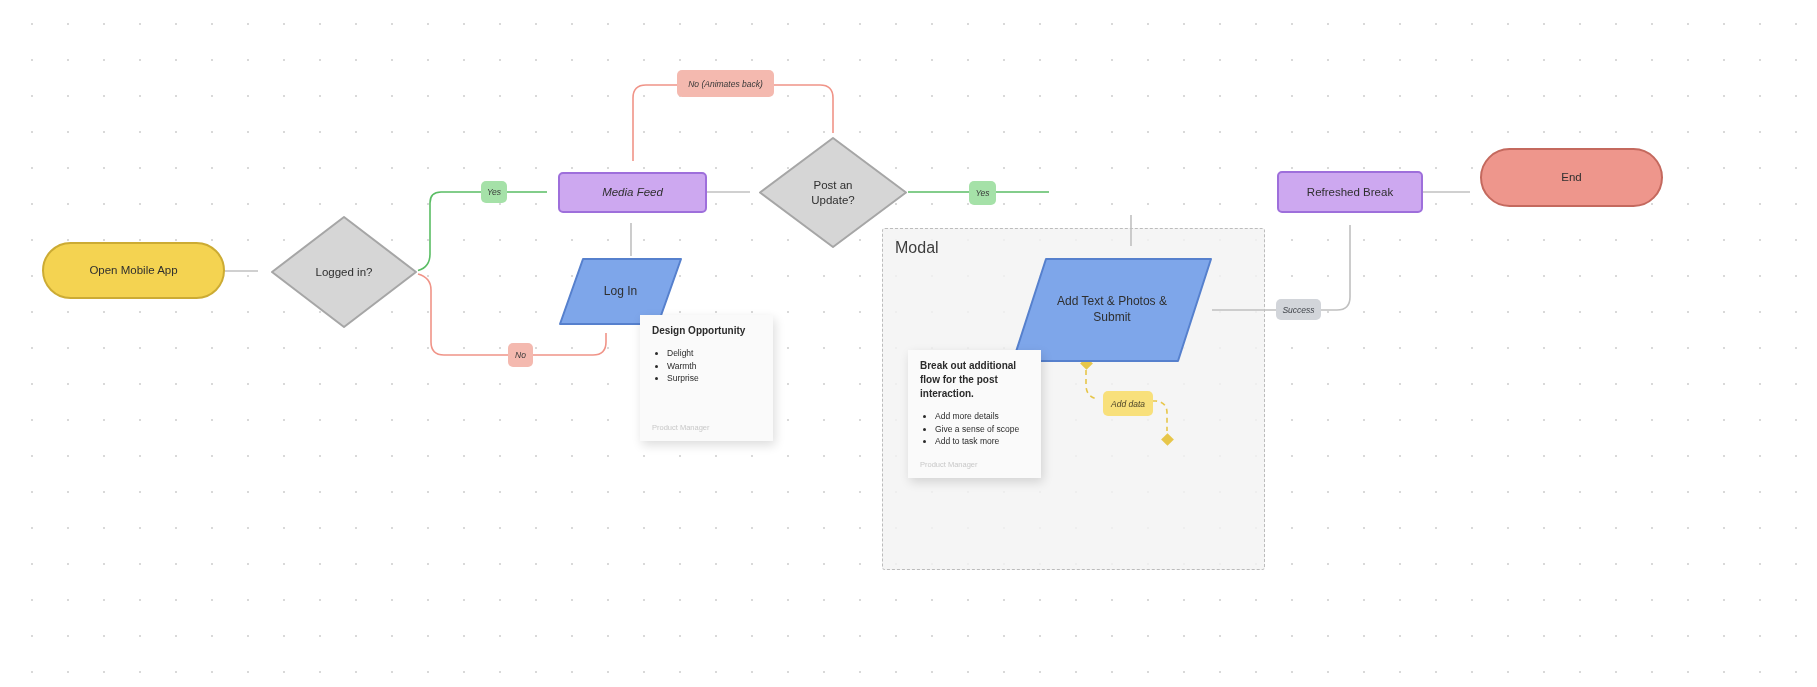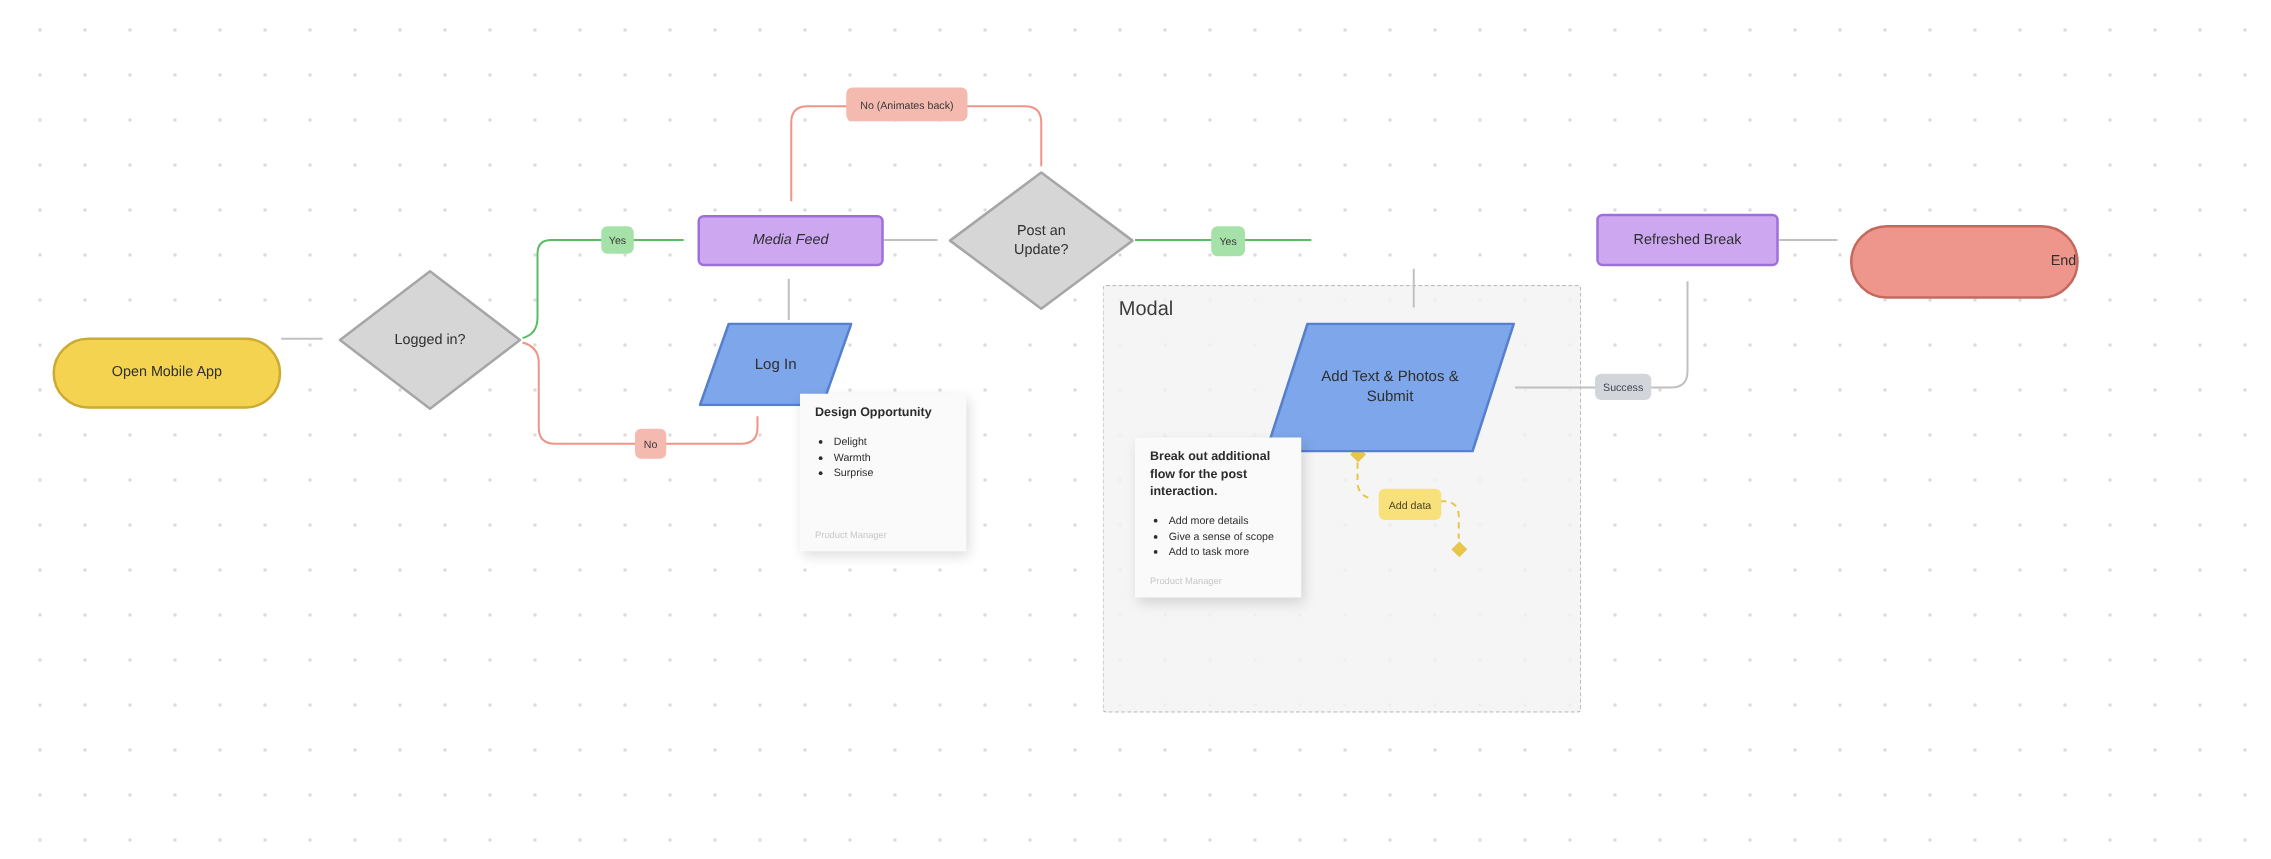--- a/index.html
+++ b/index.html
@@ -34,34 +34,34 @@
   svg.edges path{fill:none;stroke-width:1.6px;}
   .e-gray{stroke:var(--edge-gray);}
   .e-green{stroke:var(--edge-green);}
   .e-red{stroke:var(--edge-red);}
   .e-yellow{stroke:var(--edge-yellow);stroke-dasharray:5 4;}
   
   .node{position:absolute;z-index:3;display:flex;align-items:center;justify-content:center;text-align:center;color:var(--text-dark);}
   .node .shape{position:absolute;inset:0;width:100%;height:100%;}
   .node .node-label{position:relative;z-index:1;font-size:11.5px;line-height:1.3;}
   .pill{border-radius:30px;border:2px solid;}
-  .pill.yellow{background:var(--yellow-fill);border-color:var(--yellow-border);margin-top:28px;}
+  .pill.yellow{background:var(--yellow-fill);border-color:var(--yellow-border);}
   .pill.red{background:var(--red-fill);border-color:var(--red-border);}
   .proc{background:var(--purple-fill);border:2px solid var(--purple-border);border-radius:5px;}
   .diamond .node-label{max-width:78px;}
   .para .node-label{font-size:12px;max-width:116px;}
   .fill-gray{fill:var(--gray-fill);stroke:var(--gray-border);stroke-width:2;stroke-linejoin:round;}
   .fill-blue{fill:var(--blue-fill);stroke:var(--blue-border);stroke-width:2;stroke-linejoin:round;}
   .db-body{fill:var(--db-fill);stroke:var(--db-border);stroke-width:2;}
   .db-lid{fill:var(--db-fill);stroke:var(--db-border);stroke-width:1.5;}
   .cyl .node-label{position:absolute;left:0;right:0;top:58px;font-size:12px;}
   
   .edge-label{
     position:absolute;z-index:4;display:flex;align-items:center;justify-content:center;
-    font-size:8.5px;color:#383838;border-radius:5px;padding:0 4px;text-align:center;
+    font-size:8.5px;color:#383838;border-radius:5px;padding:0 4px;text-align:center;font-style:italic;
   }
   .el-green{background:var(--label-green-bg);}
   .el-red{background:var(--label-red-bg);}
   .el-gray{background:var(--label-gray-bg);color:#41454b;}
   .el-yellow{background:var(--label-yellow-bg);color:#4a4228;}
   
   .note{
     position:absolute;z-index:5;background:var(--note-bg);
     box-shadow:2px 4px 10px rgba(0,0,0,0.14);padding:9px 12px;color:#2b2b2b;
   }
@@ -142,21 +142,21 @@
       <polygon class="fill-blue" points="34,1 199,1 166,103 1,103"></polygon>
     </svg>
     <div class="node-label">Add Text &amp; Photos &amp; Submit</div>
   </div>
 
 
   <div class="node proc" style="left:1277px;top:171px;width:146px;height:42px;">
     <div class="node-label">Refreshed Break</div>
   </div>
 
-  <div class="node pill red" style="left:1480px;top:180px;width:183px;height:59px;justify-content:flex-end;">
+  <div class="node pill red" style="left:1480px;top:148px;width:183px;height:59px;">
     <div class="node-label">End</div>
   </div>
 
   <div class="edge-label el-green" style="left:481px;top:181px;width:26px;height:22px;">
     <span>Yes</span>
   </div>
   <div class="edge-label el-red" style="left:508px;top:343px;width:25px;height:24px;">
     <span>No</span>
   </div>
   <div class="edge-label el-red" style="left:677px;top:70px;width:97px;height:27px;">

